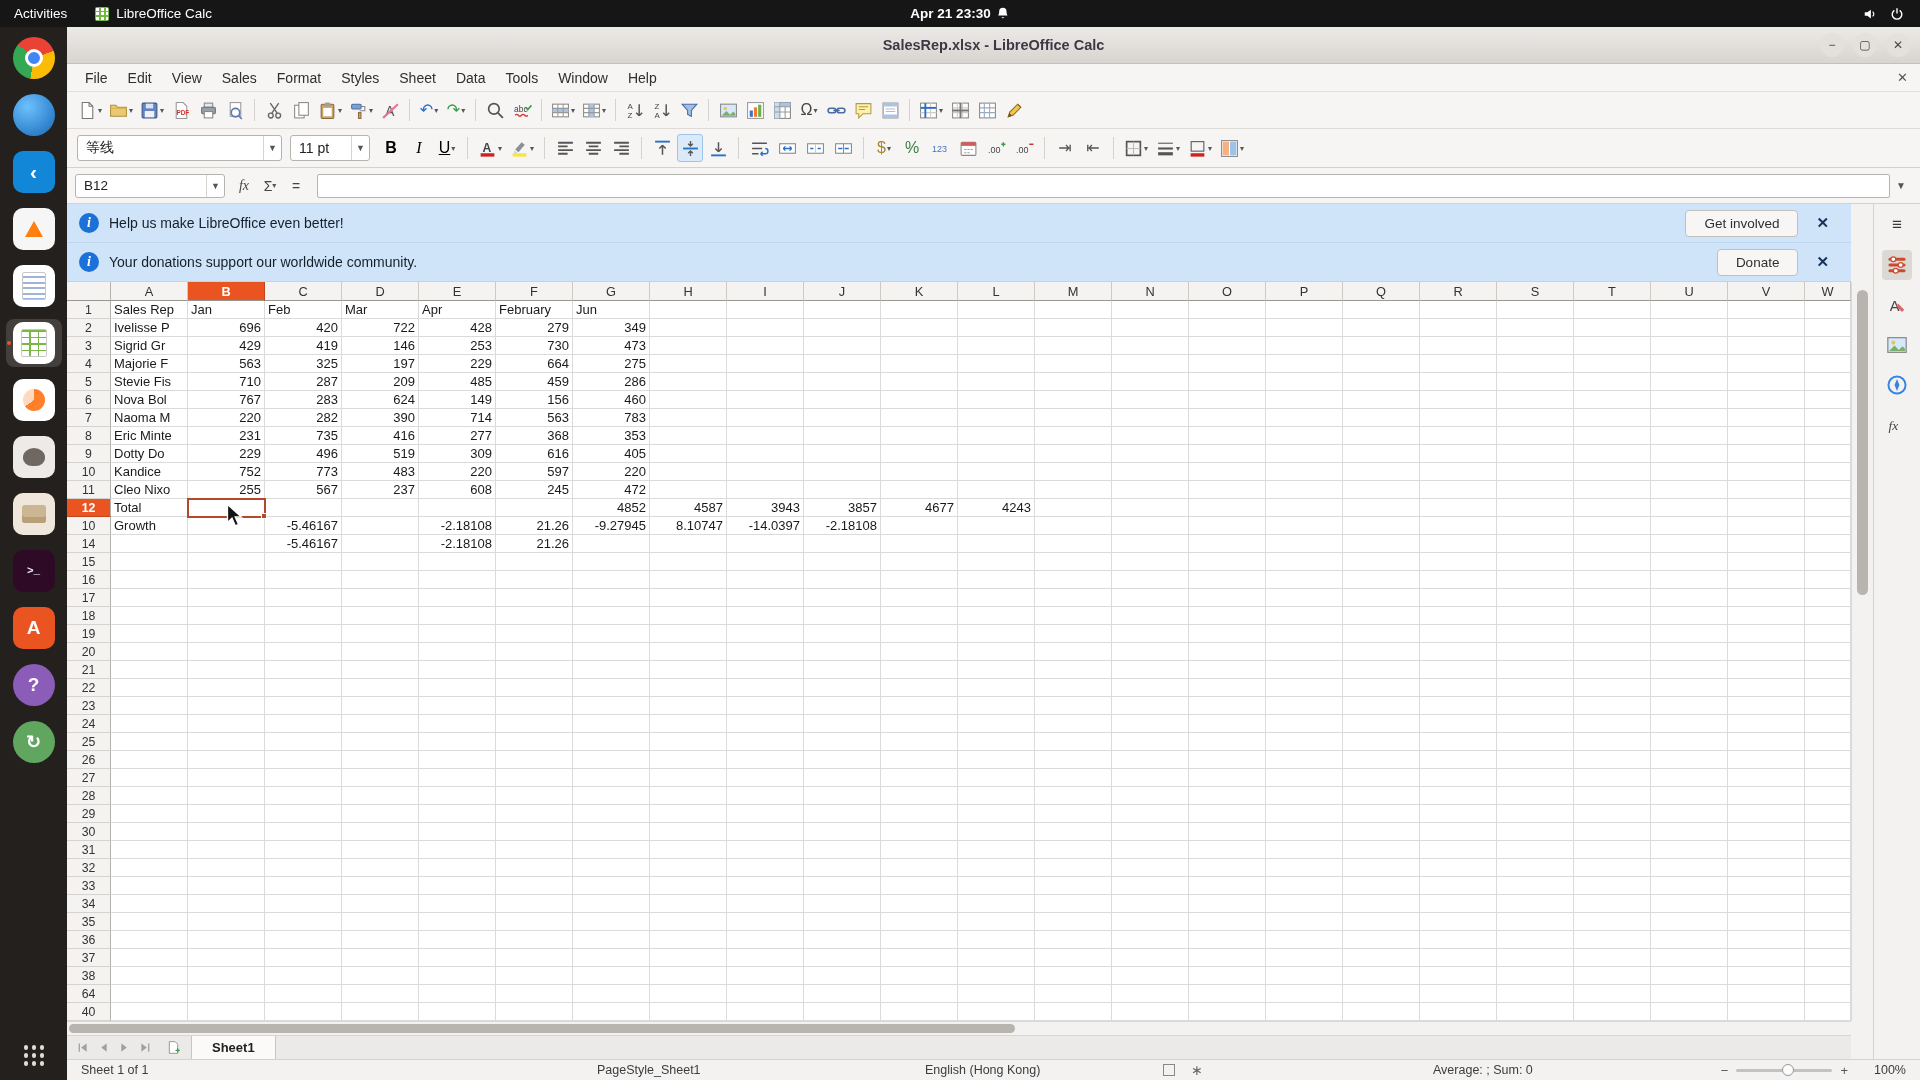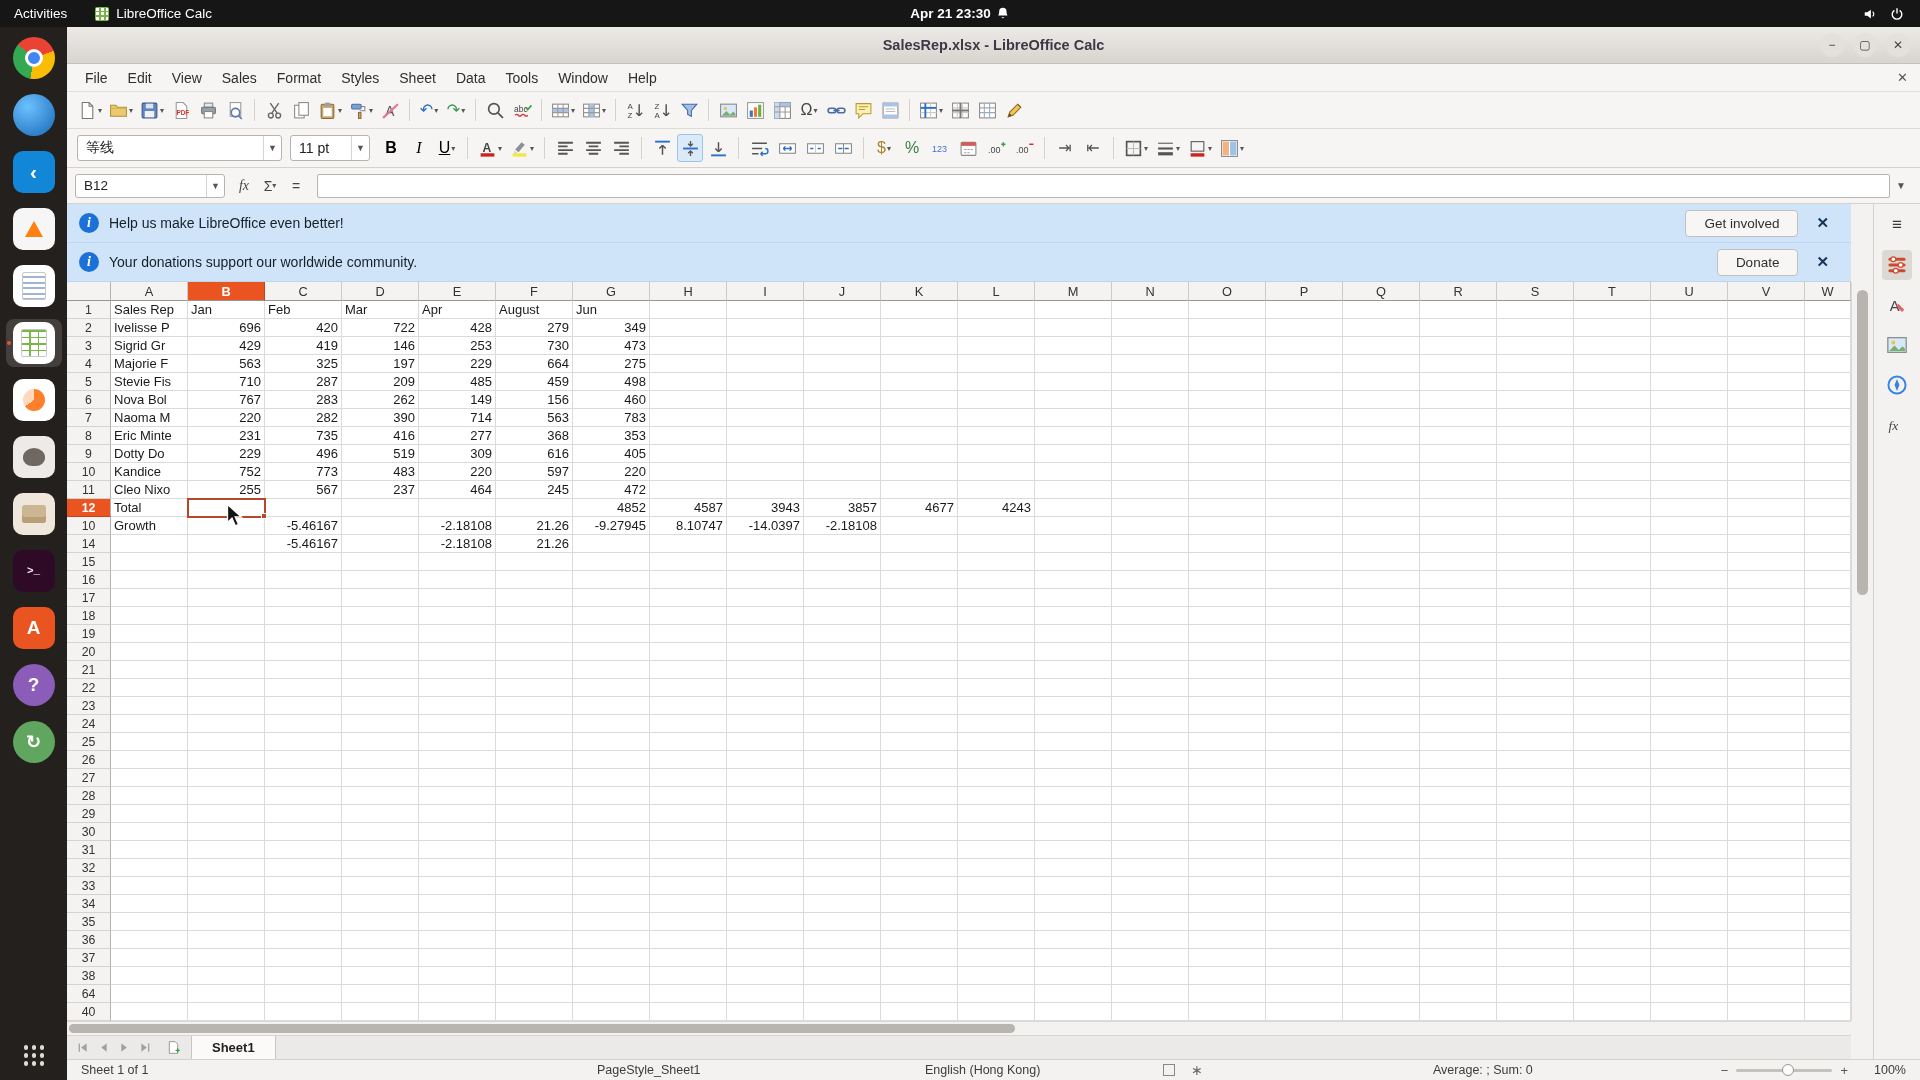--- a/index.html
+++ b/index.html
@@ -836,21 +836,21 @@
               <div class="ch" style="width:77px">V</div>
               <div class="ch" style="width:46px">W</div>
             </div>
             <div class="grow">
               <div class="rh">1</div>
               <div class="cell" style="width:77px">Sales Rep</div>
               <div class="cell" style="width:77px">Jan</div>
               <div class="cell" style="width:77px">Feb</div>
               <div class="cell" style="width:77px">Mar</div>
               <div class="cell" style="width:77px">Apr</div>
-              <div class="cell" style="width:77px">August</div>
+              <div class="cell" style="width:77px">February</div>
               <div class="cell" style="width:77px">Jun</div>
               <div class="cell" style="width:77px"></div>
               <div class="cell" style="width:77px"></div>
               <div class="cell" style="width:77px"></div>
               <div class="cell" style="width:77px"></div>
               <div class="cell" style="width:77px"></div>
               <div class="cell" style="width:77px"></div>
               <div class="cell" style="width:77px"></div>
               <div class="cell" style="width:77px"></div>
               <div class="cell" style="width:77px"></div>
@@ -941,21 +941,21 @@
               <div class="cell" style="width:46px"></div>
             </div>
             <div class="grow">
               <div class="rh">5</div>
               <div class="cell" style="width:77px">Stevie Fis</div>
               <div class="cell num" style="width:77px">710</div>
               <div class="cell num" style="width:77px">287</div>
               <div class="cell num" style="width:77px">209</div>
               <div class="cell num" style="width:77px">485</div>
               <div class="cell num" style="width:77px">459</div>
-              <div class="cell num" style="width:77px">498</div>
+              <div class="cell num" style="width:77px">286</div>
               <div class="cell" style="width:77px"></div>
               <div class="cell" style="width:77px"></div>
               <div class="cell" style="width:77px"></div>
               <div class="cell" style="width:77px"></div>
               <div class="cell" style="width:77px"></div>
               <div class="cell" style="width:77px"></div>
               <div class="cell" style="width:77px"></div>
               <div class="cell" style="width:77px"></div>
               <div class="cell" style="width:77px"></div>
               <div class="cell" style="width:77px"></div>
@@ -964,21 +964,21 @@
               <div class="cell" style="width:77px"></div>
               <div class="cell" style="width:77px"></div>
               <div class="cell" style="width:77px"></div>
               <div class="cell" style="width:46px"></div>
             </div>
             <div class="grow">
               <div class="rh">6</div>
               <div class="cell" style="width:77px">Nova Bol</div>
               <div class="cell num" style="width:77px">767</div>
               <div class="cell num" style="width:77px">283</div>
-              <div class="cell num" style="width:77px">262</div>
+              <div class="cell num" style="width:77px">624</div>
               <div class="cell num" style="width:77px">149</div>
               <div class="cell num" style="width:77px">156</div>
               <div class="cell num" style="width:77px">460</div>
               <div class="cell" style="width:77px"></div>
               <div class="cell" style="width:77px"></div>
               <div class="cell" style="width:77px"></div>
               <div class="cell" style="width:77px"></div>
               <div class="cell" style="width:77px"></div>
               <div class="cell" style="width:77px"></div>
               <div class="cell" style="width:77px"></div>
@@ -1095,21 +1095,21 @@
               <div class="cell" style="width:77px"></div>
               <div class="cell" style="width:77px"></div>
               <div class="cell" style="width:46px"></div>
             </div>
             <div class="grow">
               <div class="rh">11</div>
               <div class="cell" style="width:77px">Cleo Nixo</div>
               <div class="cell num" style="width:77px">255</div>
               <div class="cell num" style="width:77px">567</div>
               <div class="cell num" style="width:77px">237</div>
-              <div class="cell num" style="width:77px">464</div>
+              <div class="cell num" style="width:77px">608</div>
               <div class="cell num" style="width:77px">245</div>
               <div class="cell num" style="width:77px">472</div>
               <div class="cell" style="width:77px"></div>
               <div class="cell" style="width:77px"></div>
               <div class="cell" style="width:77px"></div>
               <div class="cell" style="width:77px"></div>
               <div class="cell" style="width:77px"></div>
               <div class="cell" style="width:77px"></div>
               <div class="cell" style="width:77px"></div>
               <div class="cell" style="width:77px"></div>

